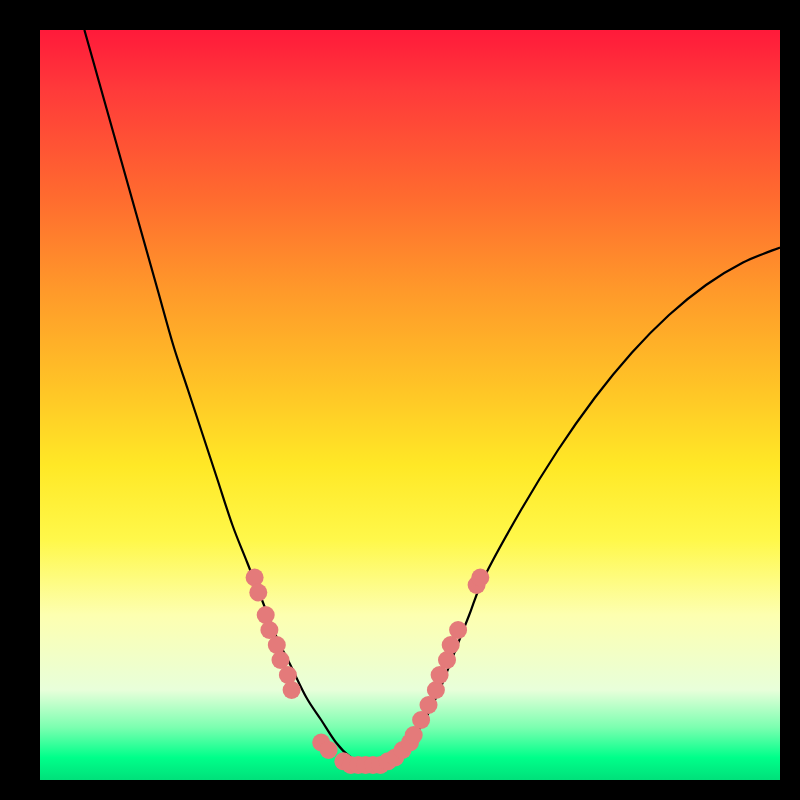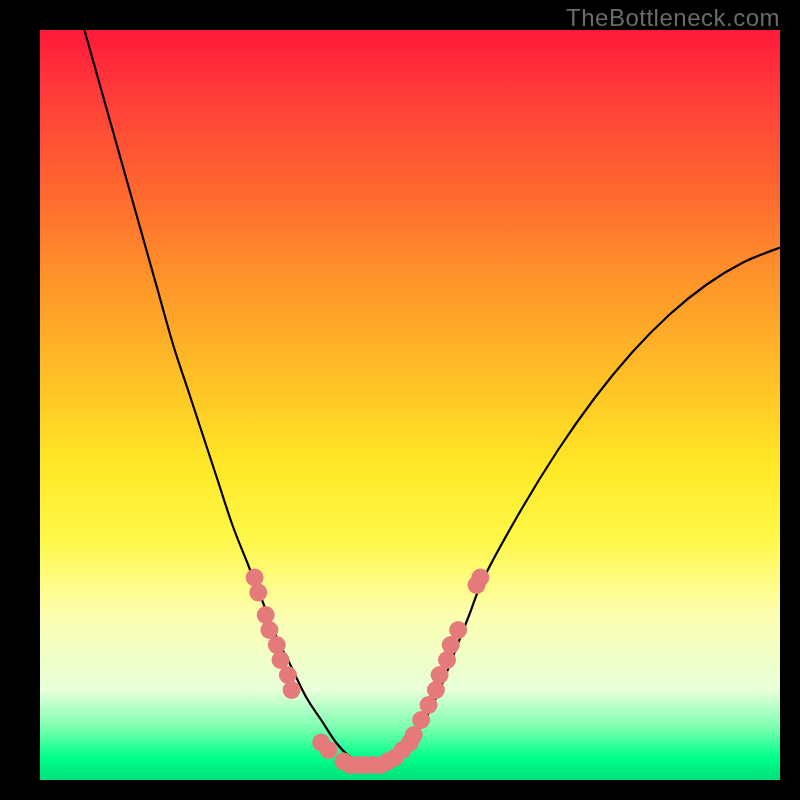--- a/index.html
+++ b/index.html
@@ -62,21 +62,20 @@
     left: 0;
     top: 0;
     width: 100%;
     height: 100%;
   }
 </style>
 </head>
 <body>
 
 <div class="frame">
-  <div class="watermark">TheBottleneck.com</div>
   <div class="plot-area">
     <div class="gradient-bg"></div>
     <svg class="curve" viewBox="0 0 740 750" preserveAspectRatio="none">
       <path id="curve-path" fill="none" stroke="#000000" stroke-width="2.2" d="M 44.4 0 C 46.9 8.8, 54.3 35.0, 59.2 52.5 C 64.1 70.0, 69.1 87.5, 74.0 105.0 C 78.9 122.5, 83.9 140.0, 88.8 157.5 C 93.7 175.0, 98.7 192.5, 103.6 210.0 C 108.5 227.5, 113.5 245.0, 118.4 262.5 C 123.3 280.0, 128.3 298.8, 133.2 315.0 C 138.1 331.3, 143.1 345.0, 148.0 360.0 C 152.9 375.0, 157.9 390.0, 162.8 405.0 C 167.7 420.0, 172.7 435.0, 177.6 450.0 C 182.5 465.0, 187.5 481.3, 192.4 495.0 C 197.3 508.8, 202.3 520.0, 207.2 532.5 C 212.1 545.0, 217.1 557.5, 222.0 570.0 C 226.9 582.5, 231.9 596.3, 236.8 607.5 C 241.7 618.8, 246.7 627.5, 251.6 637.5 C 256.5 647.5, 261.5 658.8, 266.4 667.5 C 271.3 676.3, 276.3 682.5, 281.2 690.0 C 286.1 697.5, 291.1 706.3, 296.0 712.5 C 300.9 718.8, 305.9 723.8, 310.8 727.5 C 315.7 731.3, 320.7 733.8, 325.6 735.0 C 330.5 736.3, 335.5 736.3, 340.4 735.0 C 345.3 733.8, 350.3 731.3, 355.2 727.5 C 360.1 723.8, 365.1 718.8, 370.0 712.5 C 374.9 706.3, 379.9 698.8, 384.8 690.0 C 389.7 681.3, 394.7 671.3, 399.6 660.0 C 404.5 648.8, 409.5 635.0, 414.4 622.5 C 419.3 610.0, 424.3 597.5, 429.2 585.0 C 434.1 572.5, 435.4 565.0, 444.0 547.5 C 452.6 530.0, 468.7 501.3, 481.0 480.0 C 493.3 458.8, 505.7 438.8, 518.0 420.0 C 530.3 401.3, 542.7 383.8, 555.0 367.5 C 567.3 351.3, 579.7 336.3, 592.0 322.5 C 604.3 308.8, 616.7 296.3, 629.0 285.0 C 641.3 273.8, 653.7 263.8, 666.0 255.0 C 678.3 246.3, 690.7 238.8, 703.0 232.5 C 715.3 226.3, 733.8 220.0, 740.0 217.5"></path>
       <g id="markers">
           <circle cx="214.6" cy="547.5" r="9" fill="#e47a7a"></circle>
           <circle cx="218.3" cy="562.5" r="9" fill="#e47a7a"></circle>
           <circle cx="225.7" cy="585.0" r="9" fill="#e47a7a"></circle>
           <circle cx="229.4" cy="600.0" r="9" fill="#e47a7a"></circle>
           <circle cx="236.8" cy="615.0" r="9" fill="#e47a7a"></circle>

